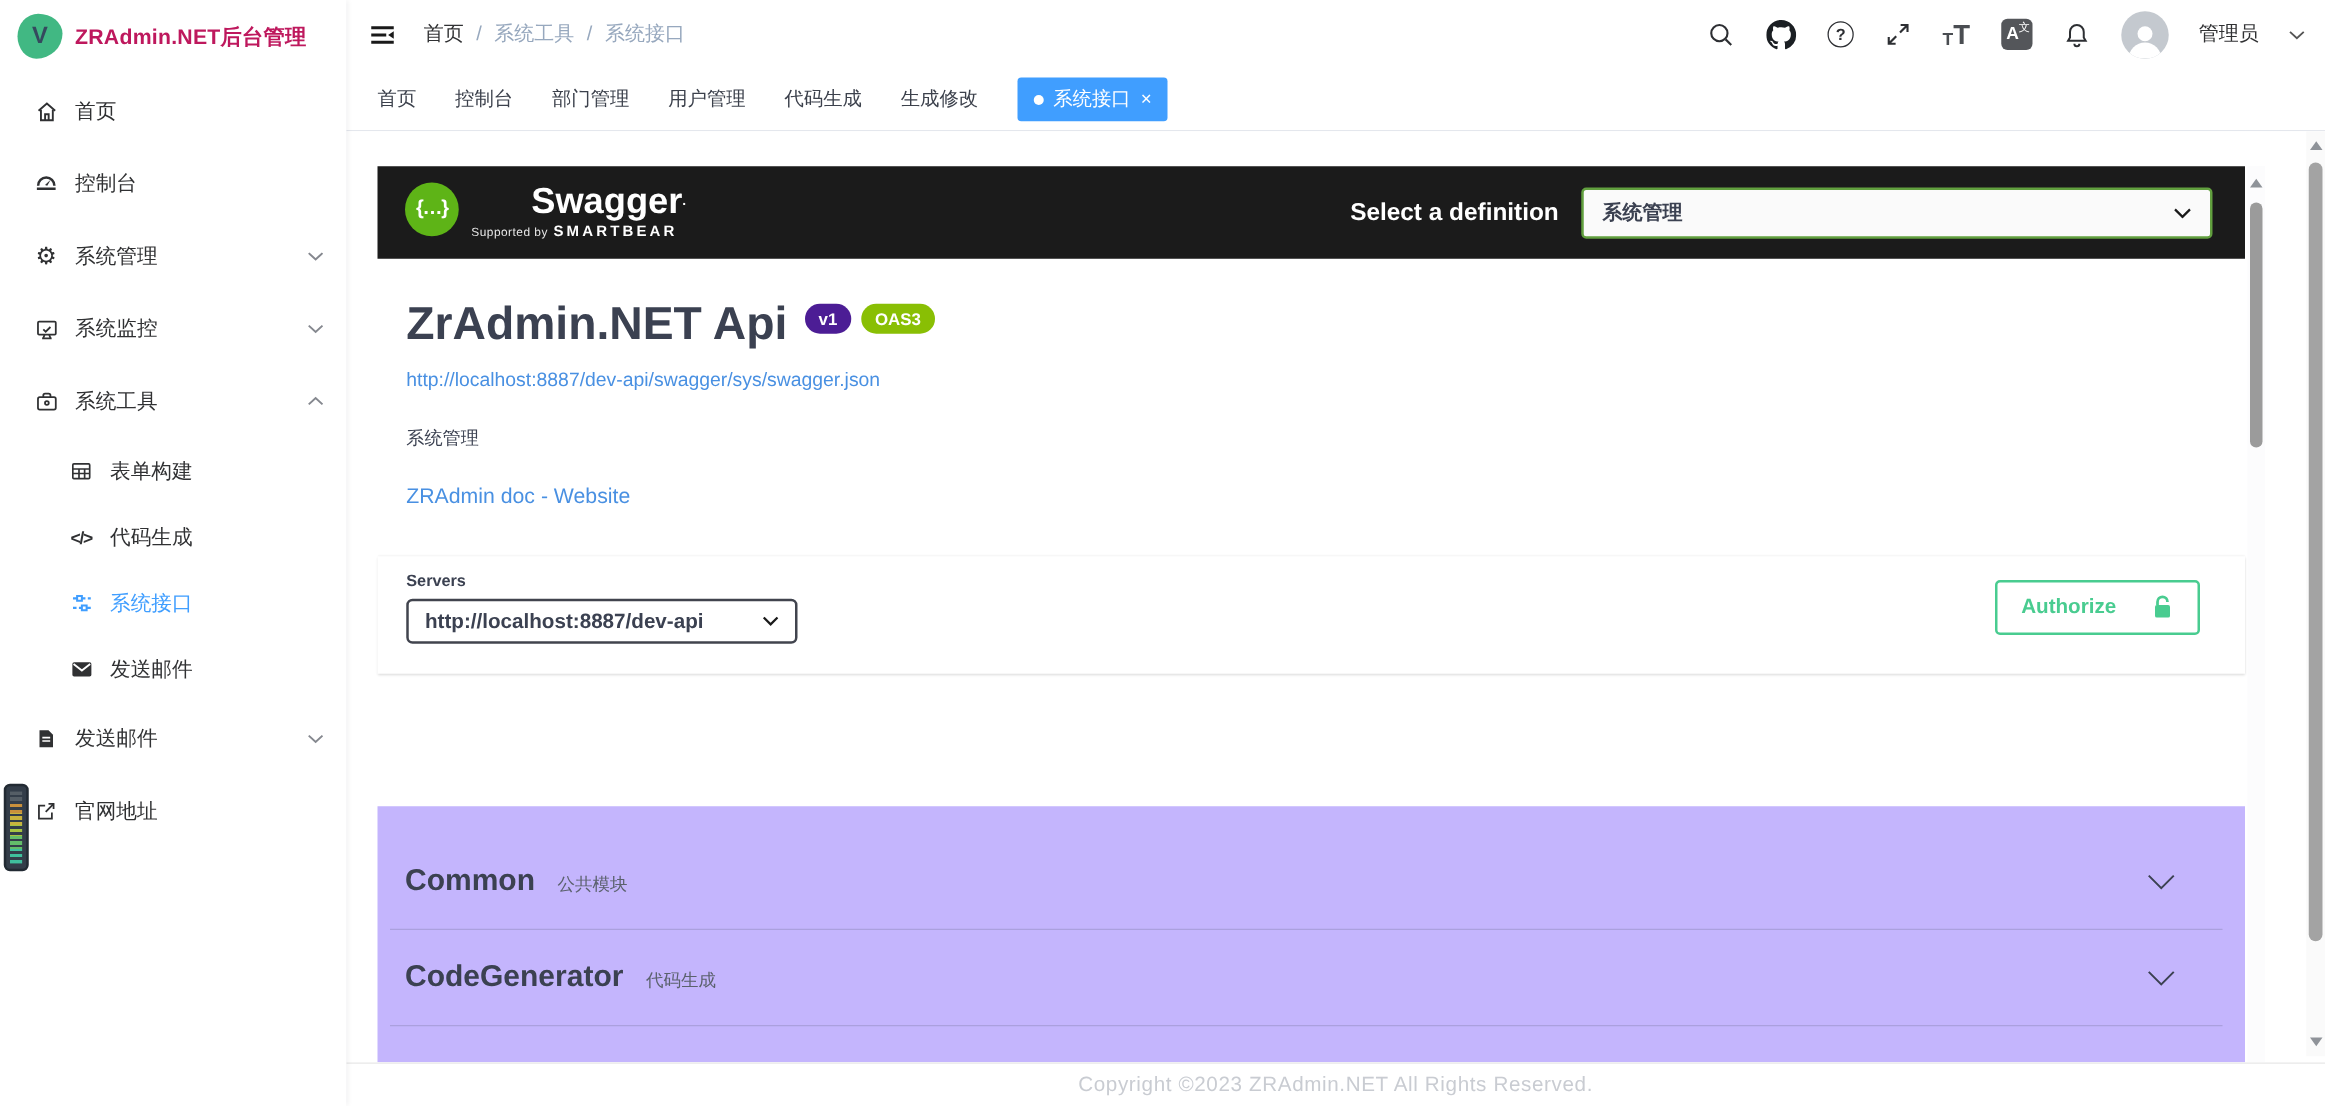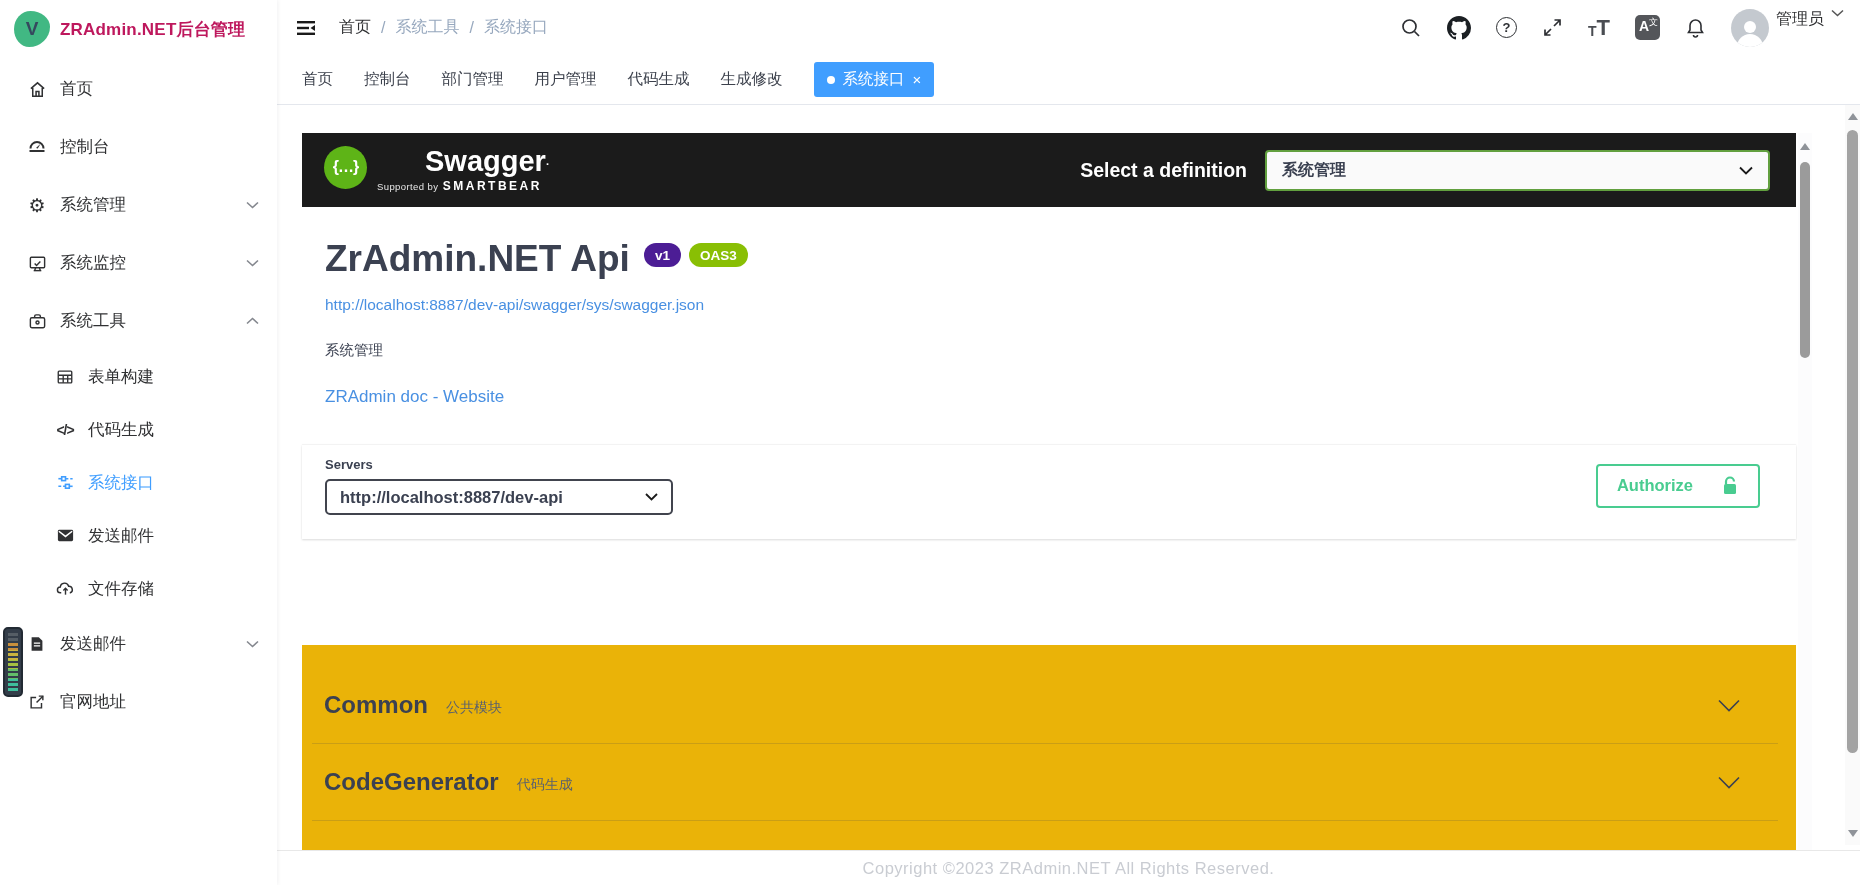--- a/index.html
+++ b/index.html
@@ -35,21 +35,21 @@
   .bc-muted { color:#97a8be; }
   .nav-icons { margin-left:auto; display:flex; align-items:center; gap:25px; }
   .nico { display:flex; align-items:center; justify-content:center; cursor:pointer; color:#2d2f33; }
   .help-circle { width:21px; height:21px; border:1.6px solid #2d2f33; border-radius:50%; font-size:13px; font-weight:bold; display:flex; align-items:center; justify-content:center; }
   .tt { font-weight:bold; color:#4a4d52; display:flex; align-items:flex-end; }
   .tt .t-small { font-size:14px; }
   .tt .t-big { font-size:22px; line-height:1; }
   .trans { width:25px; height:25px; background:#54565a; border-radius:5px; color:#fff; position:relative; }
   .trans .a-big { position:absolute; left:4px; top:3px; font-size:14px; font-weight:bold; }
   .trans .a-small { position:absolute; right:2px; top:1px; font-size:9px; }
-  .user-block { display:flex; align-items:flex-start; gap:7px; cursor:pointer; }
+  .user-block { display:flex; align-items:center; gap:24px; cursor:pointer; }
   .avatar { width:38px; height:38px; border-radius:50%; background:#c4c9cf; display:flex; align-items:flex-end; justify-content:center; overflow:hidden; }
   .user-name { font-size:16px; color:#303133; }
 
   .tabbar { height:50px; display:flex; align-items:center; gap:31px; padding-left:25px; border-bottom:1px solid #e4e7ed; background:#fff; }
   .tab { font-size:15.5px; color:#3c414c; cursor:pointer; white-space:nowrap; }
   .tab.active-tab { background:#409eff; color:#fff; border-radius:3px; padding:7px 13px; display:flex; align-items:center; gap:8px; }
   .tab-dot { width:8px; height:8px; border-radius:50%; background:#fff; }
   .tab-close { font-size:15px; line-height:1; }
 
   
@@ -74,25 +74,25 @@
   .badges { display:flex; gap:8px; margin-top:8px; }
   .badge { border-radius:14px; padding:5px 11px 4px; font-size:13.5px; font-weight:bold; color:#fff; }
   .badge.v1 { background:#4c1d95; }
   .badge.oas { background:#89bf04; }
   .sw-url { margin-top:13px; font-size:15.5px; color:#4990e2; text-decoration:none; display:inline-block; }
   .sw-desc { margin-top:27px; font-size:14.5px; color:#3b4151; }
   .sw-doclink { margin-top:27px; font-size:17px; color:#4990e2; text-decoration:none; display:inline-block; }
 
   .sw-scheme { margin-top:38px; display:flex; align-items:center; justify-content:space-between; padding:12px 36px 24px 23px; box-shadow:0 1px 2px rgba(0,0,0,.15), 0 -1px 1px rgba(0,0,0,.04); position:relative; background:#fff; }
   .servers-label { font-size:13px; font-weight:bold; color:#3b4151; margin-bottom:7px; }
-  .server-select { width:348px; height:36px; border:2px solid #41444e; border-radius:5px; background:#fff; display:flex; align-items:center; padding:16px 13px; font-size:16.5px; font-weight:bold; color:#3b4151; cursor:pointer; }
+  .server-select { width:313px; height:36px; border:2px solid #41444e; border-radius:5px; background:#fff; display:flex; align-items:center; padding:16px 13px; font-size:16.5px; font-weight:bold; color:#3b4151; cursor:pointer; }
   .server-select .sel-chev { margin-left:auto; }
   .authorize-btn { display:flex; align-items:flex-start; gap:28px; border:2px solid #49cc90; border-radius:4px; background:transparent; color:#49cc90; font-size:16.5px; font-weight:bold; padding:10px 19px; cursor:pointer; font-family:inherit; }
 
-  .sw-tags { background:#eab308; position:absolute; left:0; right:0; bottom:0; top:512px; padding-top:22px; }
+  .sw-tags { background:#c4b5fd; position:absolute; left:0; right:0; bottom:0; top:512px; padding-top:22px; }
   .tag-row { height:77px; margin:0 18px 0 10px; padding:0 12px; display:flex; align-items:center; border-bottom:1px solid rgba(59,65,81,.18); cursor:pointer; }
   .tag-name { font-size:24px; font-weight:bold; color:#3b4151; }
   .tag-desc { font-size:14px; color:#5b616d; margin-left:18px; margin-top:5px; }
   .tag-chevron { margin-left:auto; margin-right:26px; }
 
   
   .inner-scrollbar { position:absolute; left:1521px; top:28px; width:14px; bottom:0; background:#fcfcfd; }
   .inner-scrollbar .sb-up { margin:10px auto 4px; width:0; height:0; border-left:5px solid transparent; border-right:5px solid transparent; border-bottom:7px solid #8f9399; }
   .inner-scrollbar .sb-thumb { position:absolute; top:29px; left:2px; width:10px; height:196px; background:#9b9b9b; border-radius:5px; }
   .outer-scrollbar { position:absolute; left:1845px; top:105px; width:15px; height:740px; background:#fafafa; z-index:9; }
@@ -212,30 +212,20 @@
     <div class="menu-item sub">
       <span class="mi-icon">
         <svg width="19" height="19" viewBox="0 0 20 20">
             <rect x="2" y="4" width="16" height="12" rx="1.5" fill="#303133"></rect>
             <path d="M3 5.5 L10 11 L17 5.5" fill="none" stroke="#fff" stroke-width="1.6"></path>
           </svg>
       </span>
       <span>发送邮件</span>
     </div>
 
-    <div class="menu-item sub">
-      <span class="mi-icon">
-        <svg width="19" height="19" viewBox="0 0 20 20" fill="none" stroke="#303133" stroke-width="1.5">
-            <path d="M5.5 14.5 H4.5 A3 3 0 0 1 4.5 8.5 A4.5 4.5 0 0 1 13.3 7.6 A3.6 3.6 0 0 1 15 14.5 H14.5"></path>
-            <path d="M10 10 V16.5"></path>
-            <path d="M7.8 12 L10 9.8 L12.2 12"></path>
-          </svg>
-      </span>
-      <span>文件存储</span>
-    </div>
 
     <div class="menu-item">
       <span class="mi-icon">
         <svg width="18" height="18" viewBox="0 0 20 20">
             <path d="M4 2.5 H12 L16 6.5 V17.5 H4 Z" fill="#303133"></path>
             <path d="M6.5 9 H13.5 M6.5 12 H13.5" stroke="#fff" stroke-width="1.5"></path>
           </svg>
       </span>
       <span>发送邮件</span>
       <span class="chev">

